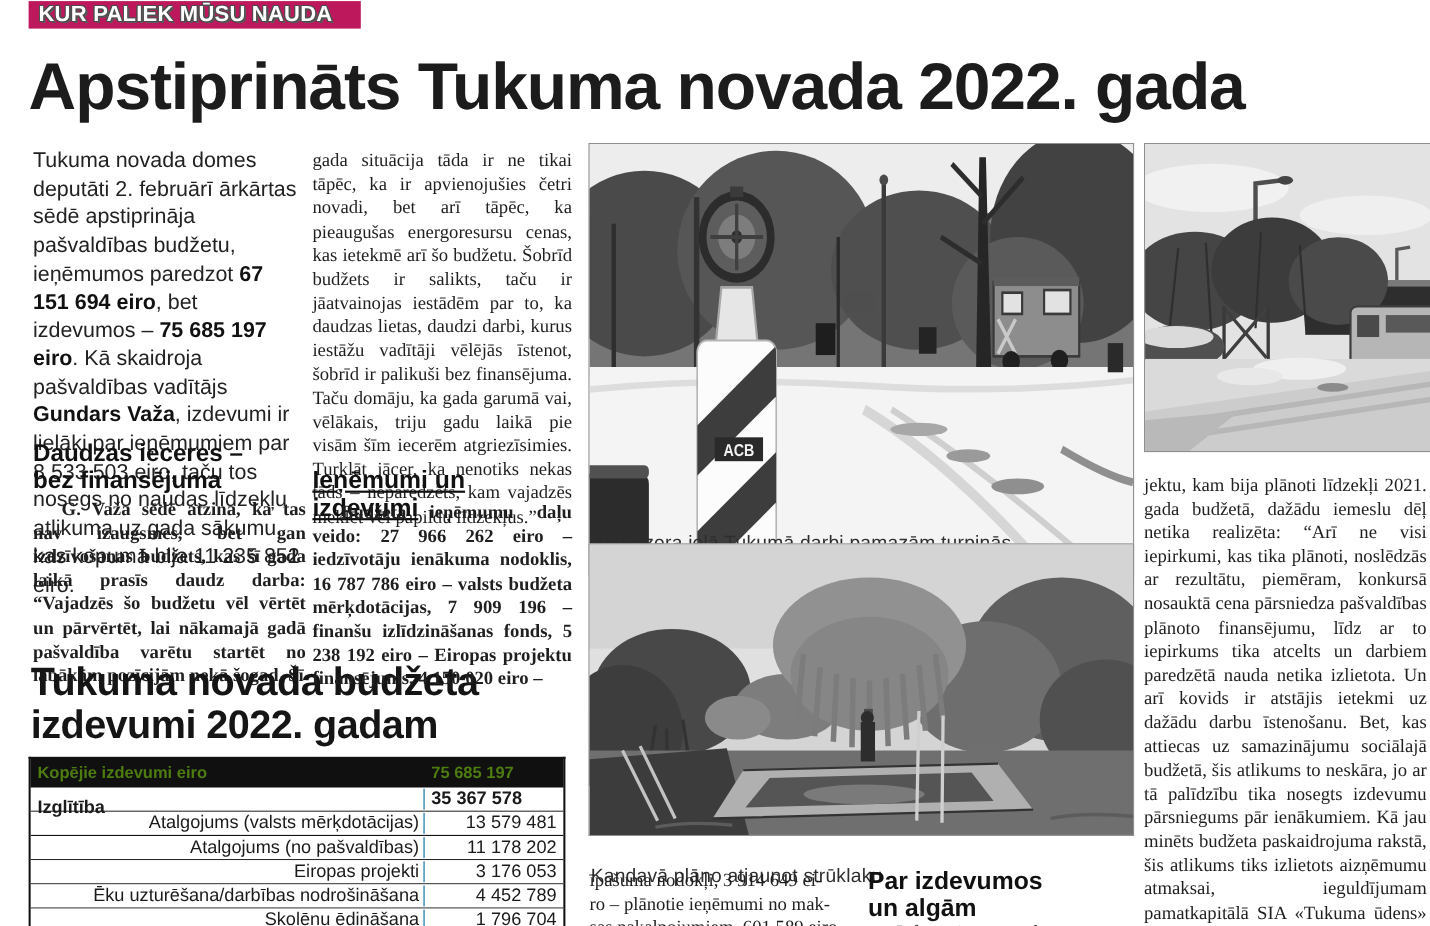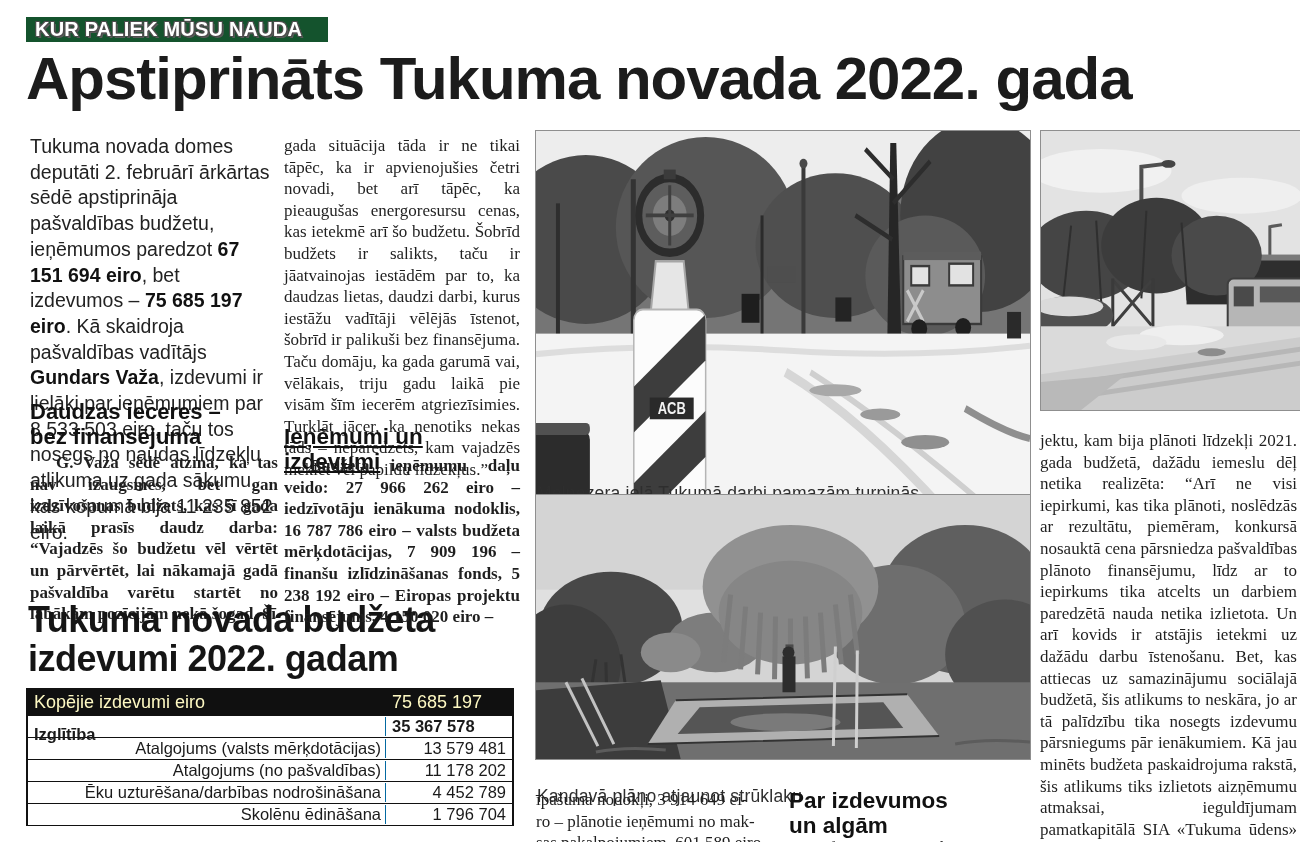--- a/index.html
+++ b/index.html
@@ -1,20 +1,20 @@
 <!DOCTYPE html>
 <html><head>
 <meta charset="utf-8">
 <style>
   html,body{margin:0;padding:0;background:#ffffff;}
   .page{position:relative;width:1300px;height:842px;background:#ffffff;overflow:hidden;
         font-family:"Liberation Sans",sans-serif;color:#1a1a1a;}
   .abs{position:absolute;}
 
-  .banner{left:26px;top:17px;width:302px;height:25px;background:#14532d;
+  .banner{left:26px;top:1px;width:302px;height:25px;background:#be185d;
           display:flex;align-items:center;padding-left:9px;box-sizing:border-box;}
   .banner span{font-weight:bold;font-size:20px;letter-spacing:.2px;color:#ffffff;
           text-shadow:-1px -1px 0 #4c4c4c,1px -1px 0 #4c4c4c,-1px 1px 0 #4c4c4c,1px 1px 0 #4c4c4c,2px 2px 0 #5a5a5a;}
 
   .headline{left:26px;top:44px;width:1290px;font-size:60px;font-weight:bold;
             letter-spacing:-1px;white-space:nowrap;color:#1c1c1c;}
 
   .intro{left:30px;top:134px;width:247px;font-size:19.5px;line-height:25.7px;color:#222;}
   .intro b{color:#111;}
 
@@ -27,21 +27,21 @@
   .photo{background:#e9e9e9;border:1px solid #8f8f8f;box-sizing:border-box;}
   .photo svg{display:block;width:100%;height:100%;}
   .caption{font-size:17.5px;color:#2e2e2e;letter-spacing:.2px;margin-top:22px;}
 
   .table-title{left:28px;top:600px;width:490px;font-size:36px;line-height:39px;
                font-weight:bold;letter-spacing:-.5px;white-space:pre-line;color:#151515;}
 
   .budget-table{left:26px;top:688px;width:484px;border:2px solid #111;border-bottom:none;
                 font-size:16.5px;}
   .t-row{display:flex;border-bottom:1px solid #111;background:#fff;height:21px;align-items:center;}
-  .t-row.header{background:#101010;color:#fef9c3;font-weight:normal;height:25px;font-size:18px;}
+  .t-row.header{background:#101010;color:#4d7c0f;font-weight:bold;height:25px;font-size:15px;}
   .t-label{flex:0 0 357px;box-sizing:border-box;padding:0 4px 0 6px;overflow:hidden;white-space:nowrap;}
   .t-value{flex:1;border-left:1px solid #0369a1;box-sizing:border-box;padding:0 6px;overflow:hidden;white-space:nowrap;}
   .t-row.header .t-value{border-left:1px solid #101010;}
   .t-row.total .t-label{font-weight:bold;margin-top:16px;}
   .t-row.total .t-value{font-weight:bold;text-align:left;}
   .t-row.sub .t-label{text-align:right;}
   .t-row.sub .t-value{text-align:right;}
 </style>
 </head>
 <body>
@@ -71,20 +71,24 @@
       <div class="t-label">Izglītība</div>
       <div class="t-value">35 367 578</div>
     </div>
     <div class="t-row sub">
       <div class="t-label">Atalgojums (valsts mērķdotācijas)</div>
       <div class="t-value">13 579 481</div>
     </div>
     <div class="t-row sub">
       <div class="t-label">Atalgojums (no pašvaldības)</div>
       <div class="t-value">11 178 202</div>
+    </div>
+    <div class="t-row sub">
+      <div class="t-label">Eiropas projekti</div>
+      <div class="t-value">3 176 053</div>
     </div>
     <div class="t-row sub">
       <div class="t-label">Ēku uzturēšana/darbības nodrošināšana</div>
       <div class="t-value">4 452 789</div>
     </div>
     <div class="t-row sub">
       <div class="t-label">Skolēnu ēdināšana</div>
       <div class="t-value">1 796 704</div>
     </div>
 

